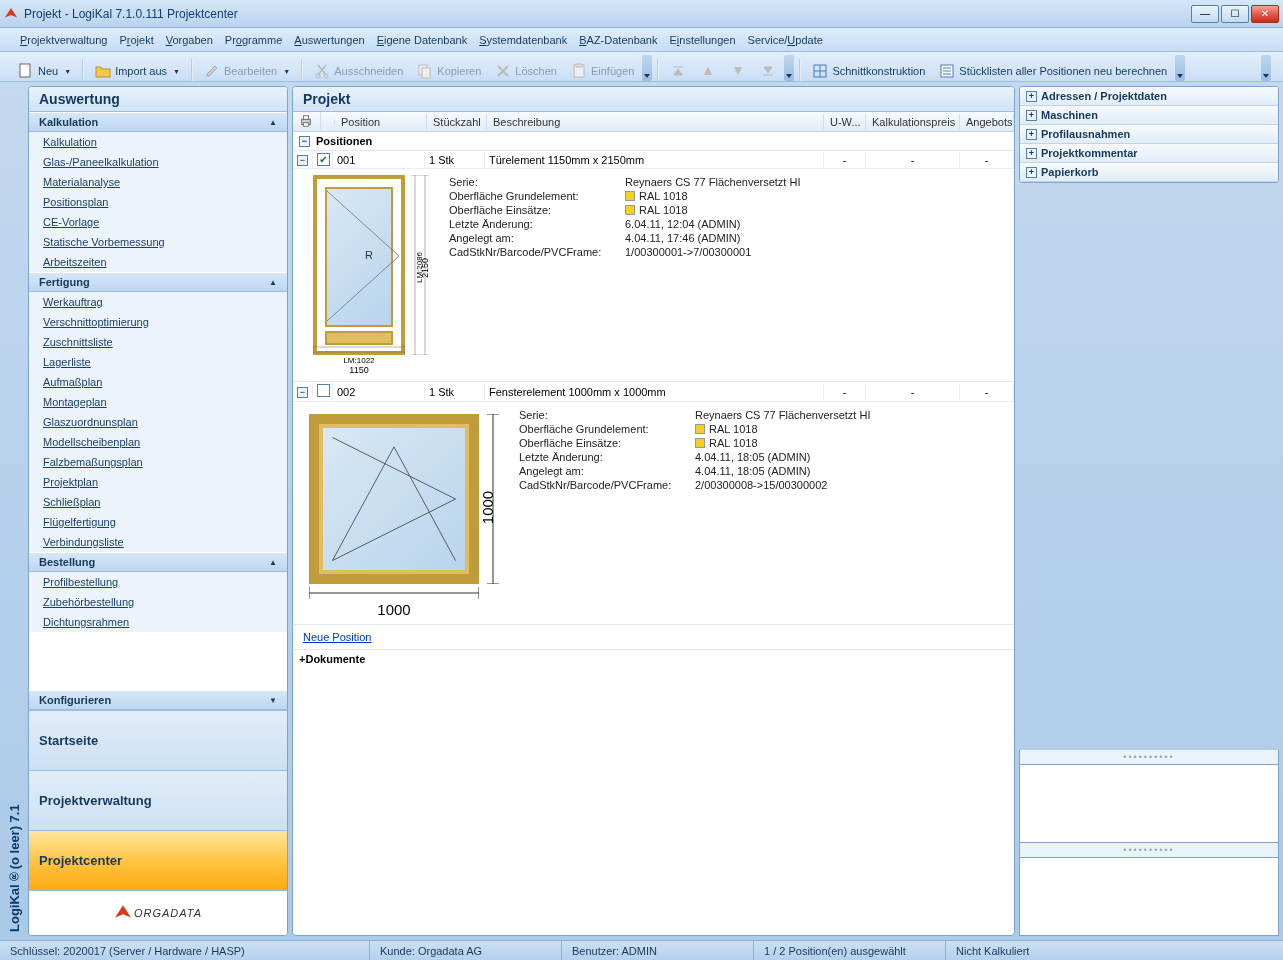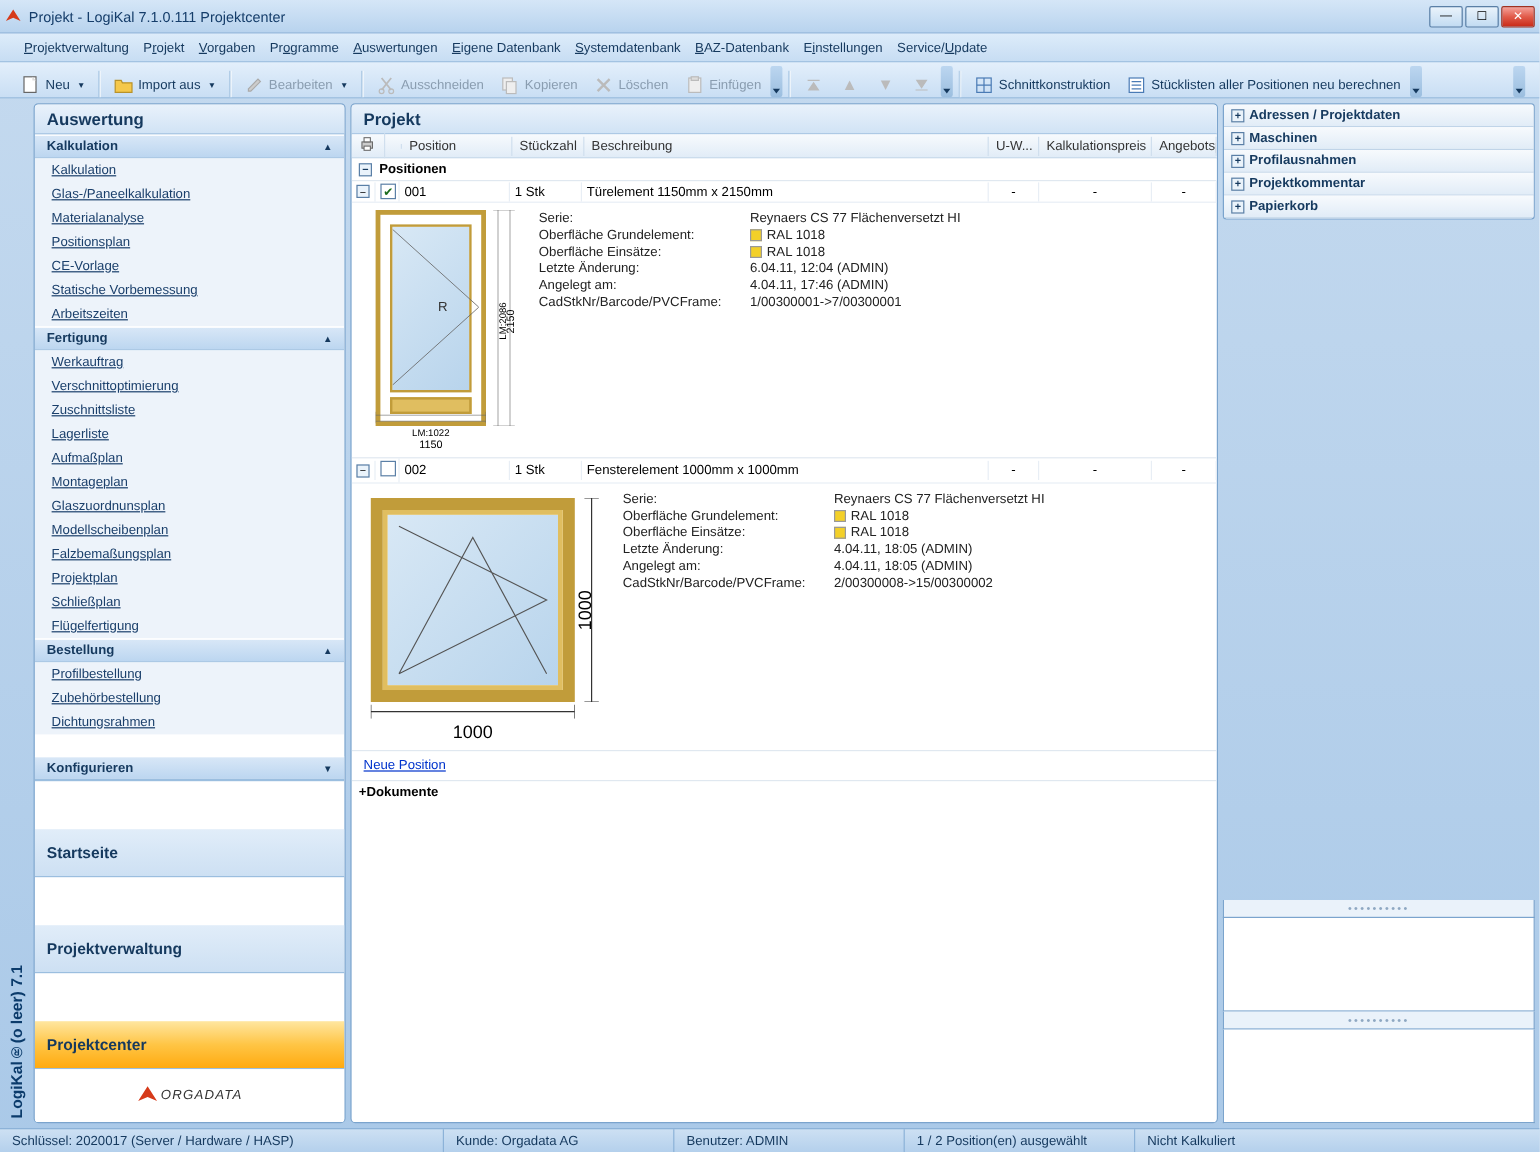--- a/index.html
+++ b/index.html
@@ -24,21 +24,21 @@
 
 .main-area { display: flex; height: calc(100% - 28px - 24px - 30px - 20px); padding: 4px; gap: 4px; }
 .left-rail { width: 20px; writing-mode: vertical-rl; transform: rotate(180deg); color: #0b3b6b; font-size: 13px; font-weight: bold; display:flex; align-items:center; justify-content:flex-start; padding:4px 0;}
 .left-sidebar { width: 260px; display: flex; flex-direction: column; border: 1px solid #7ba4cd; background: #fff; border-radius: 4px; overflow: hidden; }
 .sb-title { padding: 4px 10px; font-size: 14px; font-weight: bold; color: #15395e; background: linear-gradient(#e9f2fb,#d1e3f5); border-bottom: 1px solid #9bbedf; }
 .sb-section { background: linear-gradient(#d8e7f7,#bcd6f0); color: #15395e; font-weight: bold; padding: 3px 10px; border-top: 1px solid #fff; border-bottom: 1px solid #9bbedf; display:flex; align-items:center; justify-content:space-between; cursor:pointer;}
 .sb-section .caret { font-size: 8px; }
 .sb-items { background: #edf3fa; overflow:auto;}
 .sb-item { padding: 4px 14px; color: #1a3f6b; text-decoration: underline; cursor: pointer; }
 .sb-nav { border-top: 1px solid #9bbedf; }
-.sb-nav-btn { padding: 12px 10px; font-size: 13px; font-weight: bold; color: #15395e; background: linear-gradient(#e1edf9,#cde0f3); border-bottom: 1px solid #9bbedf; cursor:pointer;margin-top:40px;}
+.sb-nav-btn { padding: 22px 10px; font-size: 13px; font-weight: bold; color: #15395e; background: linear-gradient(#e1edf9,#cde0f3); border-bottom: 1px solid #9bbedf; cursor:pointer;}
 .sb-nav-btn.active { background: linear-gradient(#ffe6a0,#ffc545,#ffaa10); }
 .orgadata-logo { height:44px; background:#fff; display:flex; align-items:center; justify-content:center; font-family:Arial; font-size:16px; font-style:italic; letter-spacing:1px; color:#333;}
 .content { flex: 1; display: flex; gap: 4px; }
 .center-panel { flex: 1; border: 1px solid #7ba4cd; border-radius: 4px; background: #fff; display: flex; flex-direction: column; overflow: hidden; }
 .proj-title { padding: 4px 10px; font-size: 14px; font-weight: bold; color: #15395e; background: linear-gradient(#e9f2fb,#d1e3f5); border-bottom: 1px solid #9bbedf; }
 .grid-header { height: 20px; display: flex; align-items: center; background: linear-gradient(#f7fafd,#e1ecf7); border-bottom: 1px solid #c0d4e8; font-size: 11px; color: #333; }
 .gh-cell { padding: 2px 6px; border-right: 1px solid #d0dfee; overflow:hidden; white-space:nowrap;}
 .group-row { display: flex; align-items: center; padding: 3px 6px; font-weight: bold; background: #fff; border-bottom: 1px solid #e0e8f0; }
 .group-row .toggle { width: 11px; height: 11px; border: 1px solid #5a7fa6; margin-right: 6px; display:flex; align-items:center; justify-content:center; font-size:9px; color:#15395e; background:#eaf3fb; cursor:pointer;}
 .pos-row { display: flex; align-items: center; border-bottom: 1px solid #e8eef5; }
@@ -229,20 +229,21 @@
               <div class="sb-item">Zuschnittsliste</div>
               <div class="sb-item">Lagerliste</div>
               <div class="sb-item">Aufmaßplan</div>
               <div class="sb-item">Montageplan</div>
               <div class="sb-item">Glaszuordnunsplan</div>
               <div class="sb-item">Modellscheibenplan</div>
               <div class="sb-item">Falzbemaßungsplan</div>
               <div class="sb-item">Projektplan</div>
               <div class="sb-item">Schließplan</div>
               <div class="sb-item">Flügelfertigung</div>
+              <div class="sb-item">Verbindungsliste</div>
             </div>
             <div class="sb-section">
               <span>Bestellung</span>
               <span class="caret">▲</span>
             </div>
             <div class="sb-items">
               <div class="sb-item">Profilbestellung</div>
               <div class="sb-item">Zubehörbestellung</div>
               <div class="sb-item">Dichtungsrahmen</div>
             </div>

